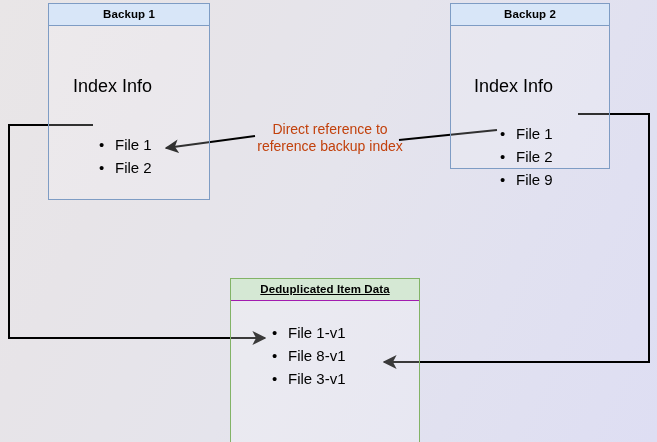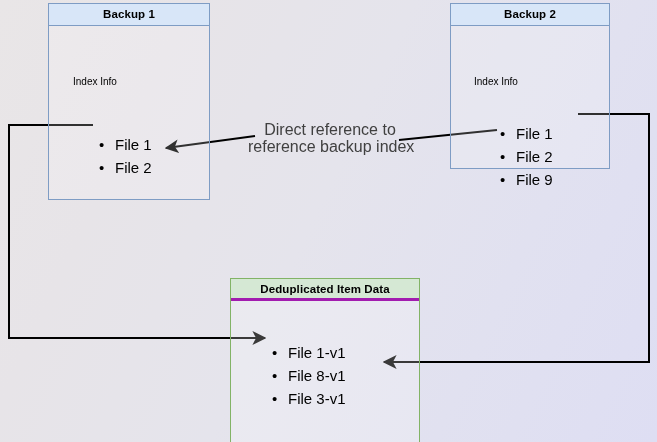--- a/index.html
+++ b/index.html
@@ -62,30 +62,31 @@
   .node.backup .node-body {
     background: rgba(255,255,255,0.10);
   }
 
   .node.dedup {
     border: 1px solid #82b366;
     background: rgba(255,255,255,0.12);
   }
   .node.dedup .node-header {
     background: #d5e8d4;
-    border-bottom: 3px solid #a21caf;
+    border-bottom: 1px solid #a21caf;
+    text-decoration: underline;
   }
   .node.dedup .node-body {
     background: rgba(255,255,255,0.12);
   }
 
   
   .index-title {
     position: absolute;
-    font-size: 10px;
+    font-size: 18px;
     color: #000;
     white-space: nowrap;
   }
   .item-list {
     position: absolute;
     margin: 0;
     padding: 0;
     list-style: none;
   }
   .item-list li {
@@ -102,23 +103,23 @@
     left: 0;
     top: 0;
     font-size: 15px;
     line-height: 23px;
   }
 
   
   .edge-label {
     position: absolute;
     text-align: center;
-    font-size: 16px;
+    font-size: 14px;
     line-height: 17px;
-    color: #404040;
+    color: #c2410c;
     white-space: nowrap;
   }
 </style>
 </head>
 <body>
 
 <div id="canvas">
 
   <svg id="edge-layer" viewBox="0 0 657 442" width="657" height="442" xmlns="http://www.w3.org/2000/svg">
     <defs>
@@ -160,21 +161,21 @@
         <li>File 1</li>
         <li>File 2</li>
         <li>File 9</li>
       </ul>
     </div>
   </div>
 
   <div class="node dedup" style="left:230px; top:278px; width:190px; height:168px;">
     <div class="node-header">Deduplicated Item Data</div>
     <div class="node-body">
-      <ul class="item-list" style="left:41px; top:40px;">
+      <ul class="item-list" style="left:41px; top:20px;">
         <li>File 1-v1</li>
         <li>File 8-v1</li>
         <li>File 3-v1</li>
       </ul>
     </div>
   </div>
 
   <div class="edge-label" style="left:248px; top:121px; width:164px;">
     <div>Direct reference to</div>
     <div>reference backup index</div>

